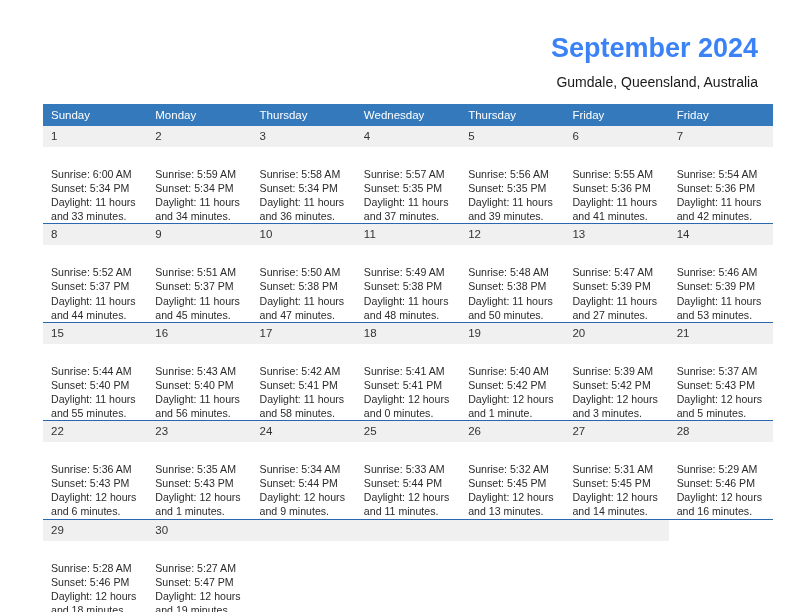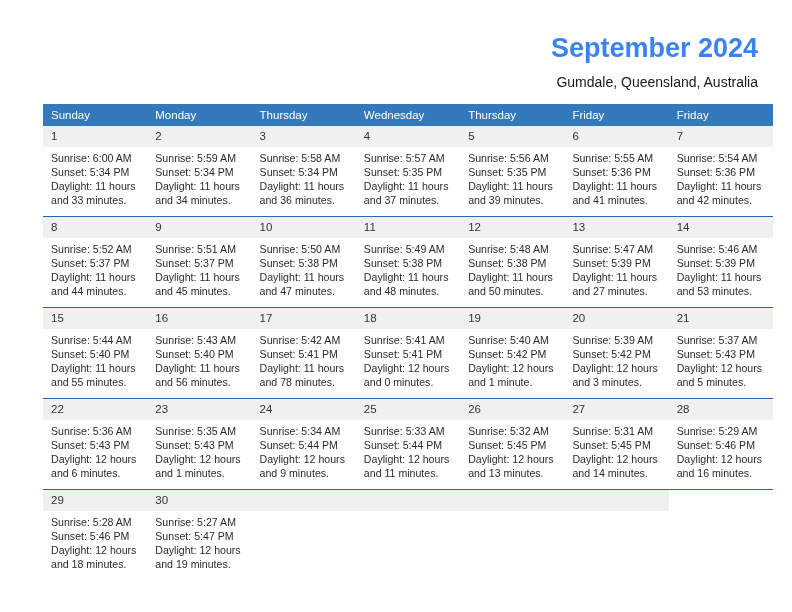--- a/index.html
+++ b/index.html
@@ -122,21 +122,21 @@
     background: #f0f0f0;
     font-size: 11.5px;
     color: #333333;
     padding: 4px 0 4px 8px;
     height: 13px;
     line-height: 13px;
     box-sizing: content-box;
   }
   .daynum.blank { background: #ffffff; }
   .lines {
-    padding: 4px 6px 0 8px;
+    padding: 20px 6px 0 8px;
     font-size: 10.6px;
     line-height: 14.1px;
     color: #2b2b2b;
   }
   .lines div { white-space: nowrap; }
 
   tbody tr.weekrow > td { border-top: 1.3px solid #2a68ae; }
   tbody tr.weekrow.first > td { border-top: none; }
 </style>
 </head>
@@ -325,21 +325,21 @@
               <div>Daylight: 11 hours</div>
               <div>and 56 minutes.</div>
             </div>
           </td>
           <td class="daycell">
             <div class="daynum">17</div>
             <div class="lines">
               <div>Sunrise: 5:42 AM</div>
               <div>Sunset: 5:41 PM</div>
               <div>Daylight: 11 hours</div>
-              <div>and 78 minutes.</div>
+              <div>and 58 minutes.</div>
             </div>
           </td>
           <td class="daycell">
             <div class="daynum">18</div>
             <div class="lines">
               <div>Sunrise: 5:41 AM</div>
               <div>Sunset: 5:41 PM</div>
               <div>Daylight: 12 hours</div>
               <div>and 0 minutes.</div>
             </div>

